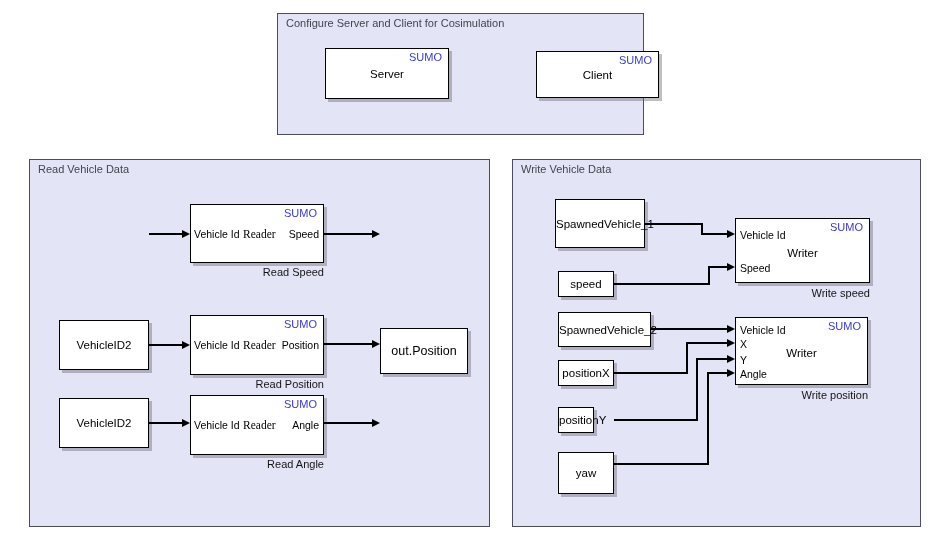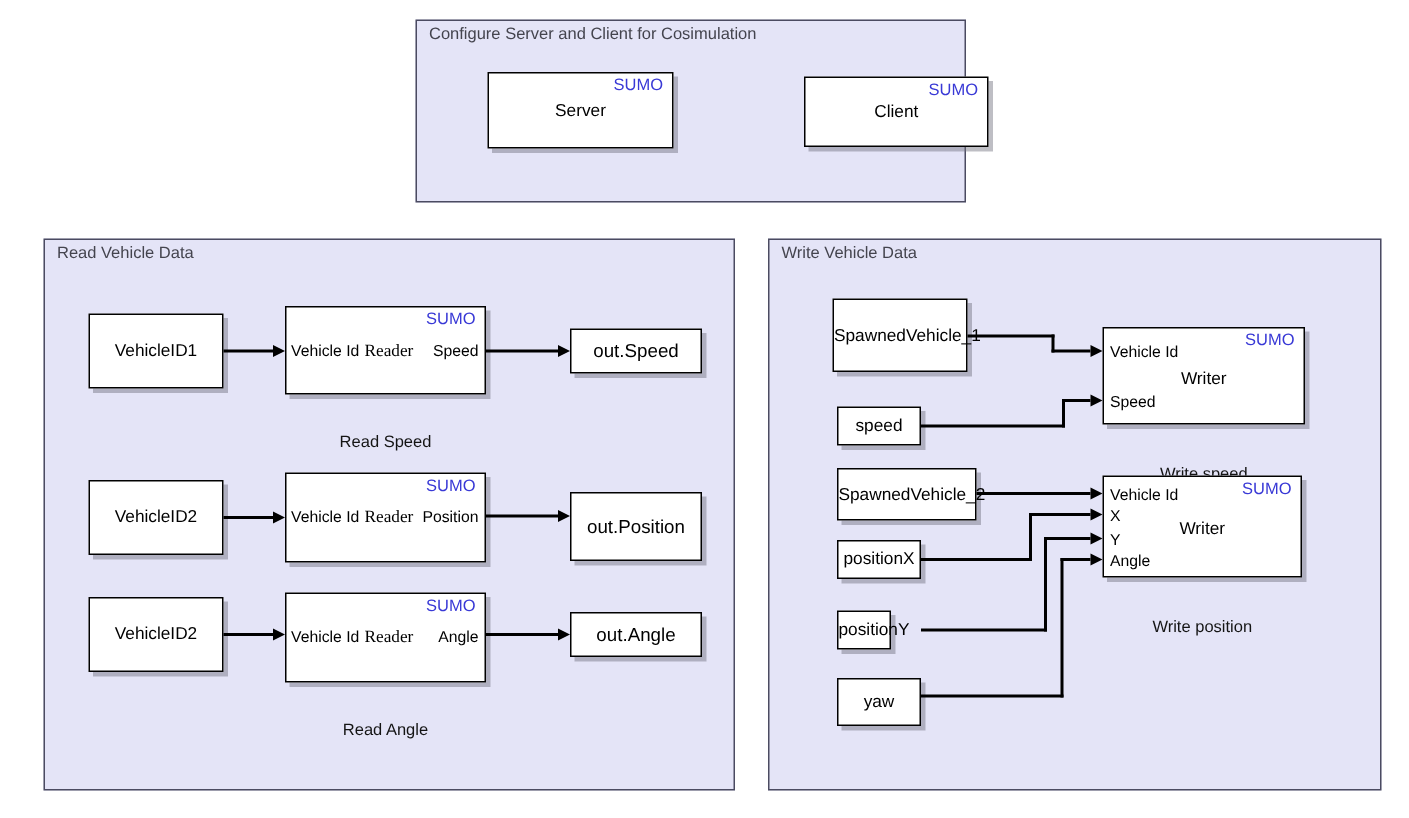--- a/index.html
+++ b/index.html
@@ -16,21 +16,21 @@
          box-shadow:3px 3px 0 rgba(110,110,125,.45);}
   .bname{position:absolute;left:0;right:0;top:50%;transform:translateY(-50%);
          text-align:center;font-size:11.5px;color:#000;white-space:nowrap;}
   .bname.big{font-size:12.5px;}
   .sumo{position:absolute;top:2px;right:6px;font-size:11px;font-weight:400;color:#3939D6;}
   .pl{position:absolute;left:3px;top:50%;transform:translateY(-50%);font-size:10.5px;color:#000;white-space:nowrap;}
   .mid{position:absolute;left:52px;top:50%;transform:translateY(-50%);font-size:11.5px;color:#000;white-space:nowrap;font-family:Liberation Serif, serif;}
   .pr{position:absolute;right:4px;top:50%;transform:translateY(-50%);font-size:10.5px;color:#000;white-space:nowrap;}
   .wport{position:absolute;left:4px;transform:translateY(-50%);font-size:10.5px;color:#000;white-space:nowrap;}
   .wname{position:absolute;left:0;right:0;transform:translateY(-50%);text-align:center;font-size:11.5px;color:#000;}
-  .cap{position:absolute;text-align:center;font-size:11px;color:#141414;white-space:nowrap;margin-top:23px;}
+  .cap{position:absolute;text-align:right;font-size:11px;color:#141414;white-space:nowrap;}
 
   
   .wh{position:absolute;height:1.8px;background:#000;}
   .wv{position:absolute;width:1.8px;background:#000;}
   .ah{position:absolute;width:0;height:0;border-top:4.5px solid transparent;
       border-bottom:4.5px solid transparent;border-left:8px solid #000;}
 </style>
 </head>
 <body>
 
@@ -47,33 +47,27 @@
 
   <div class="block" style="left:536px;top:51px;width:123px;height:47px">
     <span class="sumo">SUMO</span>
     <span class="bname">Client</span>
   </div>
 
   <div class="area" style="left:29px;top:159px;width:461px;height:368px">
     <div class="area-title">Read Vehicle Data</div>
   </div>
 
-  <div class="block" style="left:59px;top:209px;width:90px;height:50px">
-    <span class="bname">VehicleID1</span>
-  </div>
   <div class="block" style="left:190px;top:204px;width:134px;height:59px">
     <span class="sumo">SUMO</span>
     <span class="pl">Vehicle Id</span>
     <span class="mid">Reader</span>
     <span class="pr">Speed</span>
   </div>
   <div class="cap" style="left:190px;top:266px;width:134px">Read Speed</div>
-  <div class="block" style="left:380px;top:219px;width:88px;height:30px">
-    <span class="bname big">out.Speed</span>
-  </div>
 
   <div class="block" style="left:59px;top:320px;width:90px;height:50px">
     <span class="bname">VehicleID2</span>
   </div>
   <div class="block" style="left:190px;top:315px;width:134px;height:60px">
     <span class="sumo">SUMO</span>
     <span class="pl">Vehicle Id</span>
     <span class="mid">Reader</span>
     <span class="pr">Position</span>
   </div>
@@ -85,23 +79,20 @@
   <div class="block" style="left:59px;top:398px;width:90px;height:50px">
     <span class="bname">VehicleID2</span>
   </div>
   <div class="block" style="left:190px;top:395px;width:134px;height:60px">
     <span class="sumo">SUMO</span>
     <span class="pl">Vehicle Id</span>
     <span class="mid">Reader</span>
     <span class="pr">Angle</span>
   </div>
   <div class="cap" style="left:190px;top:458px;width:134px">Read Angle</div>
-  <div class="block" style="left:380px;top:408px;width:88px;height:30px">
-    <span class="bname big">out.Angle</span>
-  </div>
 
   <div class="area" style="left:512px;top:159px;width:409px;height:368px">
     <div class="area-title">Write Vehicle Data</div>
   </div>
 
   <div class="block" style="left:555px;top:199px;width:90px;height:49px">
     <span class="bname">SpawnedVehicle_1</span>
   </div>
   <div class="block" style="left:558px;top:271px;width:56px;height:26px">
     <span class="bname">speed</span>
@@ -116,21 +107,21 @@
 
   <div class="block" style="left:558px;top:312px;width:93px;height:35px">
     <span class="bname">SpawnedVehicle_2</span>
   </div>
   <div class="block" style="left:558px;top:360px;width:56px;height:26px">
     <span class="bname">positionX</span>
   </div>
   <div class="block" style="left:558px;top:407px;width:36px;height:26px">
     <span class="bname">positionY</span>
   </div>
-  <div class="block" style="left:558px;top:452px;width:56px;height:32px">
+  <div class="block" style="left:558px;top:452px;width:56px;height:42px">
     <span class="bname">yaw</span>
   </div>
   <div class="block" style="left:735px;top:317px;width:133px;height:68px">
     <span class="sumo">SUMO</span>
     <span class="wport" style="top:12px">Vehicle Id</span>
     <span class="wport" style="top:26px">X</span>
     <span class="wport" style="top:42px">Y</span>
     <span class="wport" style="top:56px">Angle</span>
     <span class="wname" style="top:35px">Writer</span>
   </div>

